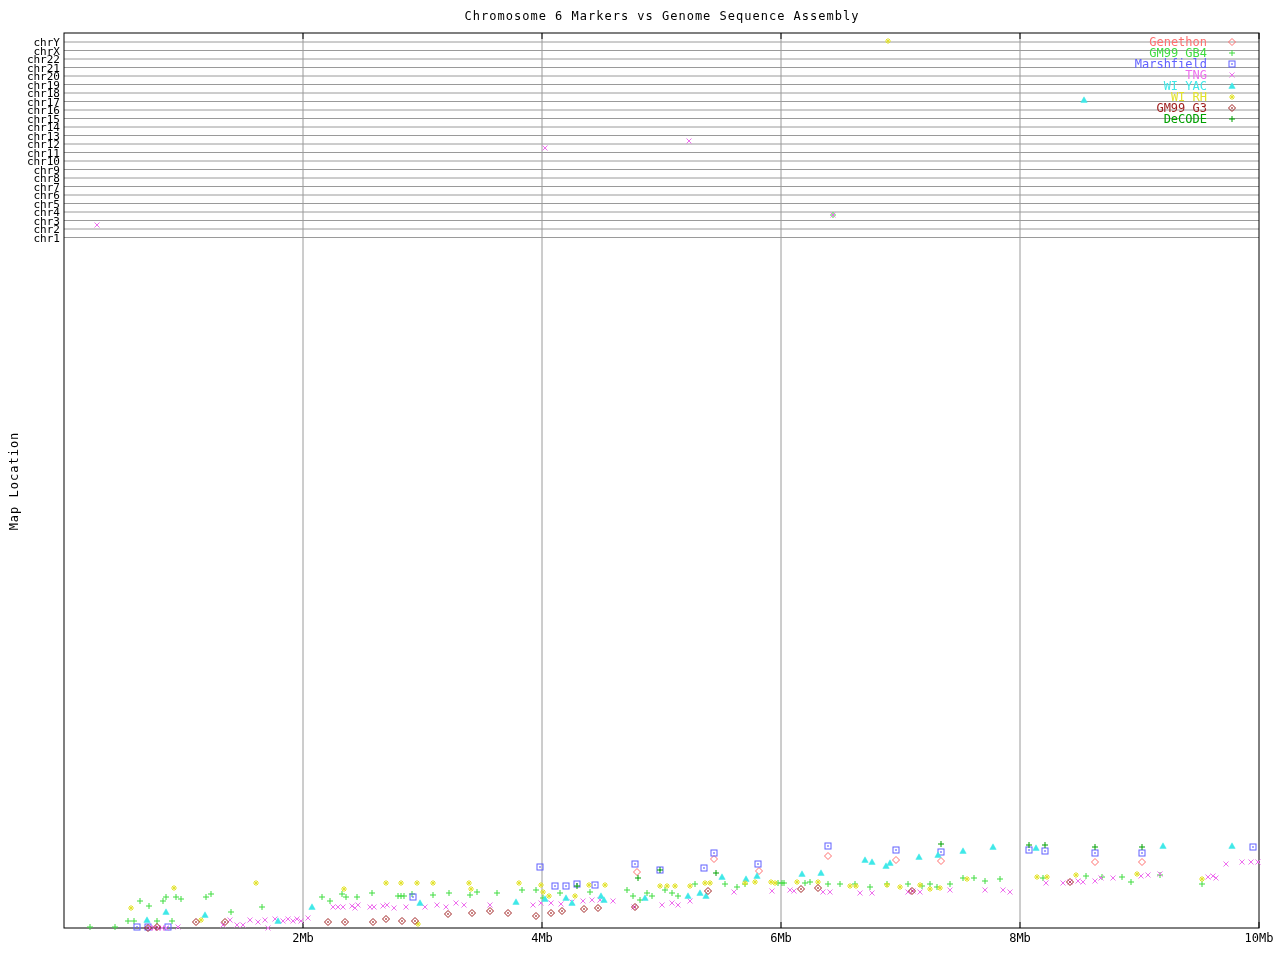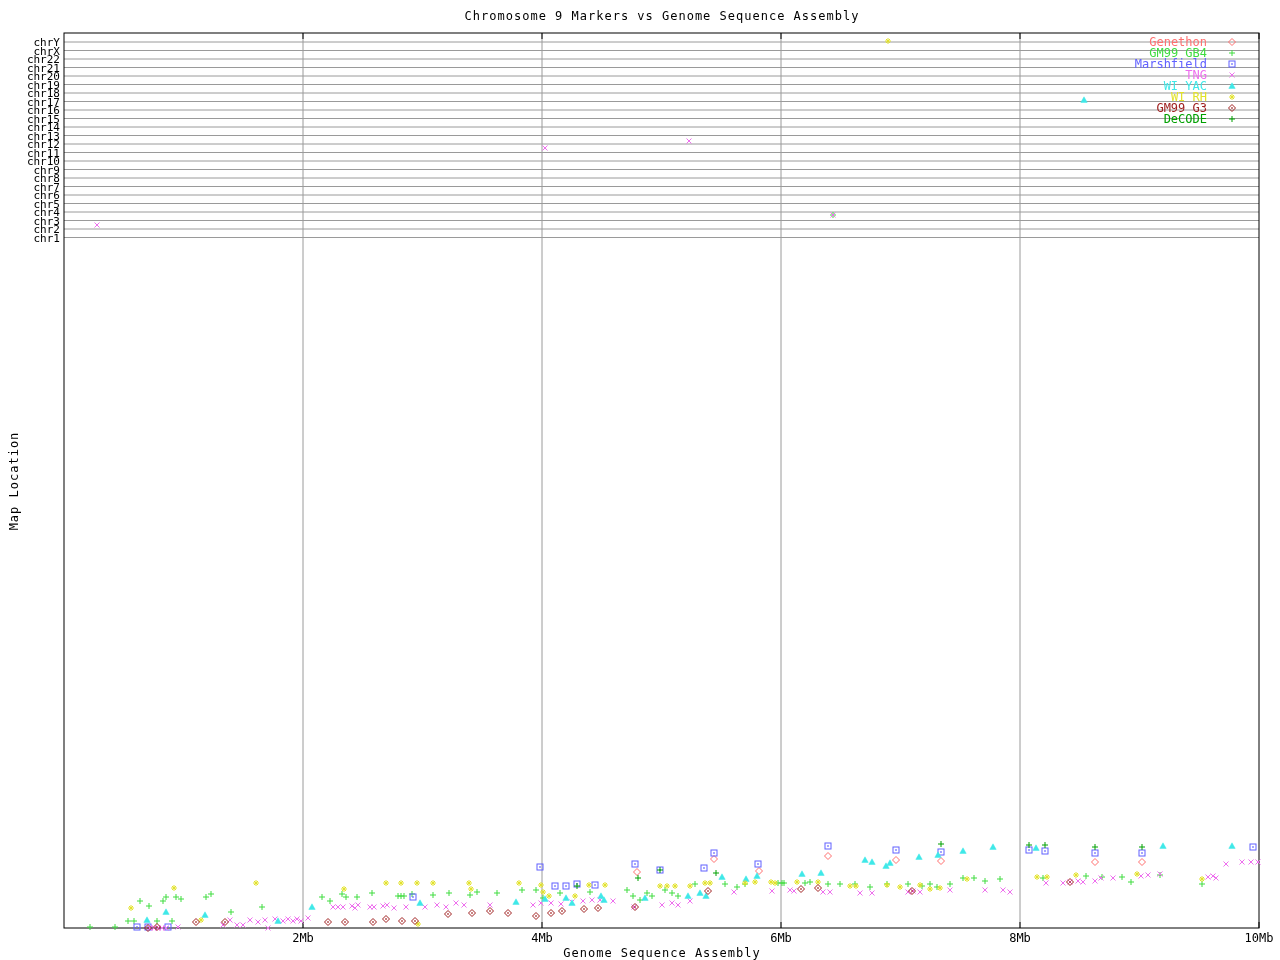--- a/index.html
+++ b/index.html
@@ -10,21 +10,21 @@
   #x-axis-title{position:absolute;left:64px;top:946px;width:1196px;text-align:center;
         font-size:12px;letter-spacing:1px;white-space:pre;}
   #y-axis-title{position:absolute;left:-66px;top:474px;width:160px;text-align:center;
         font-size:12px;letter-spacing:1px;transform:rotate(-90deg);transform-origin:center;}
   svg text{font-family:"DejaVu Sans Mono","Liberation Mono",monospace;}
 </style>
 </head>
 <body>
 
 <div id="page">
-  <div id="chart-title">Chromosome 9 Markers vs Genome Sequence Assembly</div>
+  <div id="chart-title">Chromosome 6 Markers vs Genome Sequence Assembly</div>
   <div id="y-axis-title">Map Location</div>
   <svg id="plot" width="1280" height="960" viewBox="0 0 1280 960">
       <line x1="64" y1="42" x2="1259" y2="42" stroke="#9a9a9a" stroke-width="1"></line>
       <text x="60" y="46" text-anchor="end" font-size="11" fill="#000000">chrY</text>
       <line x1="64" y1="50.5" x2="1259" y2="50.5" stroke="#9a9a9a" stroke-width="1"></line>
       <text x="60" y="54.5" text-anchor="end" font-size="11" fill="#000000">chrX</text>
       <line x1="64" y1="59" x2="1259" y2="59" stroke="#9a9a9a" stroke-width="1"></line>
       <text x="60" y="63" text-anchor="end" font-size="11" fill="#000000">chr22</text>
       <line x1="64" y1="67.5" x2="1259" y2="67.5" stroke="#9a9a9a" stroke-width="1"></line>
       <text x="60" y="71.5" text-anchor="end" font-size="11" fill="#000000">chr21</text>
@@ -454,14 +454,13 @@
       <text x="1207" y="90" text-anchor="end" font-size="12" fill="#3fe8e8">WI YAC</text>
       <path d="M1232 82.8L1235.2 88.4L1228.8 88.4Z" fill="#3fe8e8" stroke="#3fe8e8" stroke-width="0.5"></path>
       <text x="1207" y="101" text-anchor="end" font-size="12" fill="#e2e22a">WI RH</text>
       <path stroke="#e2e22a" stroke-width="1" fill="none" d="M1229 97H1235M1232 94V100M1230 95L1234 99M1230 99L1234 95"></path>
       <text x="1207" y="112" text-anchor="end" font-size="12" fill="#a02020">GM99 G3</text>
       <path stroke="#a02020" stroke-width="1" fill="none" d="M1232 104.5L1235.5 108L1232 111.5L1228.5 108Z"></path>
       <rect x="1231.25" y="107.25" width="1.5" height="1.5" fill="#a02020"></rect>
       <text x="1207" y="123" text-anchor="end" font-size="12" fill="#00a000">DeCODE</text>
       <path stroke="#00a000" stroke-width="1" fill="none" d="M1229 119H1235M1232 116V122"></path>
     </svg>
-  <div id="x-axis-title">Genome Sequence Assembly</div>
 </div>
 
 </body></html>

